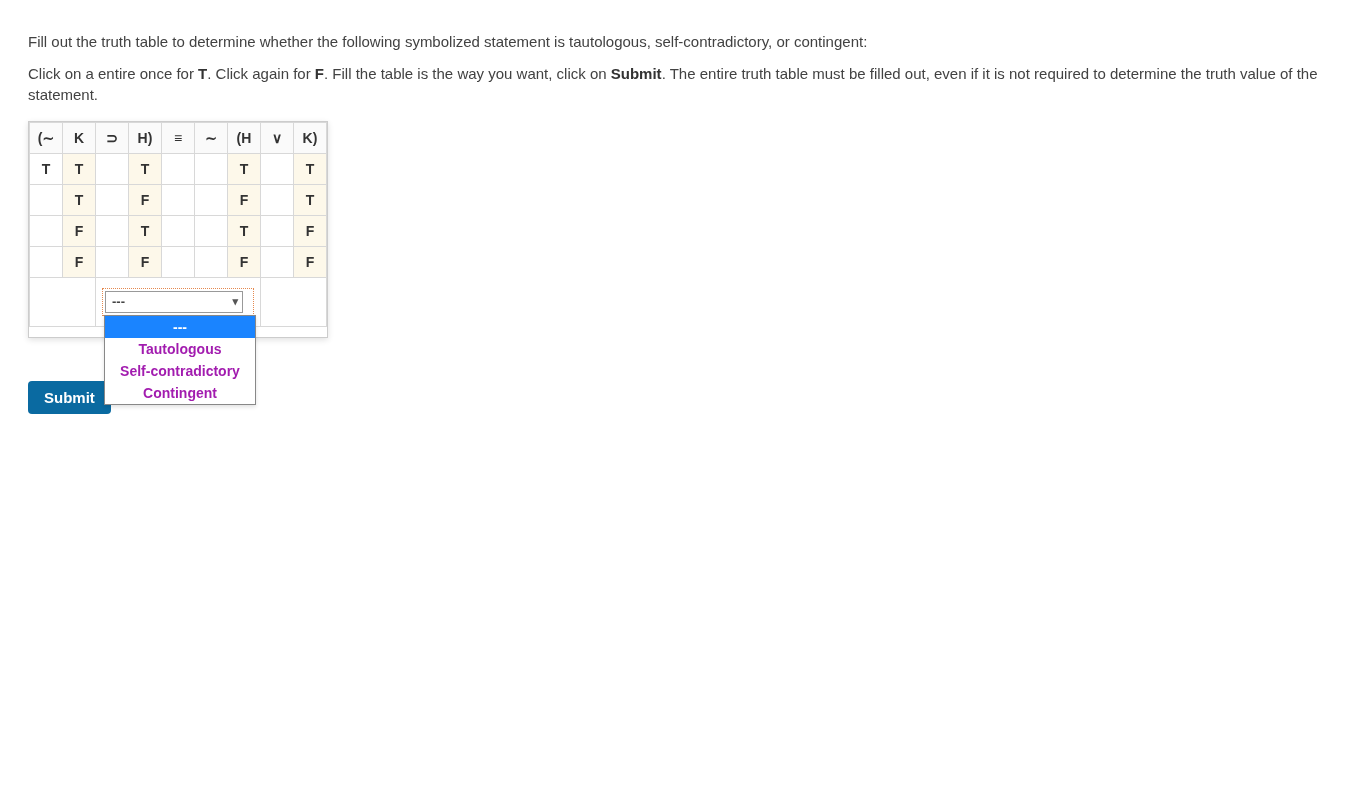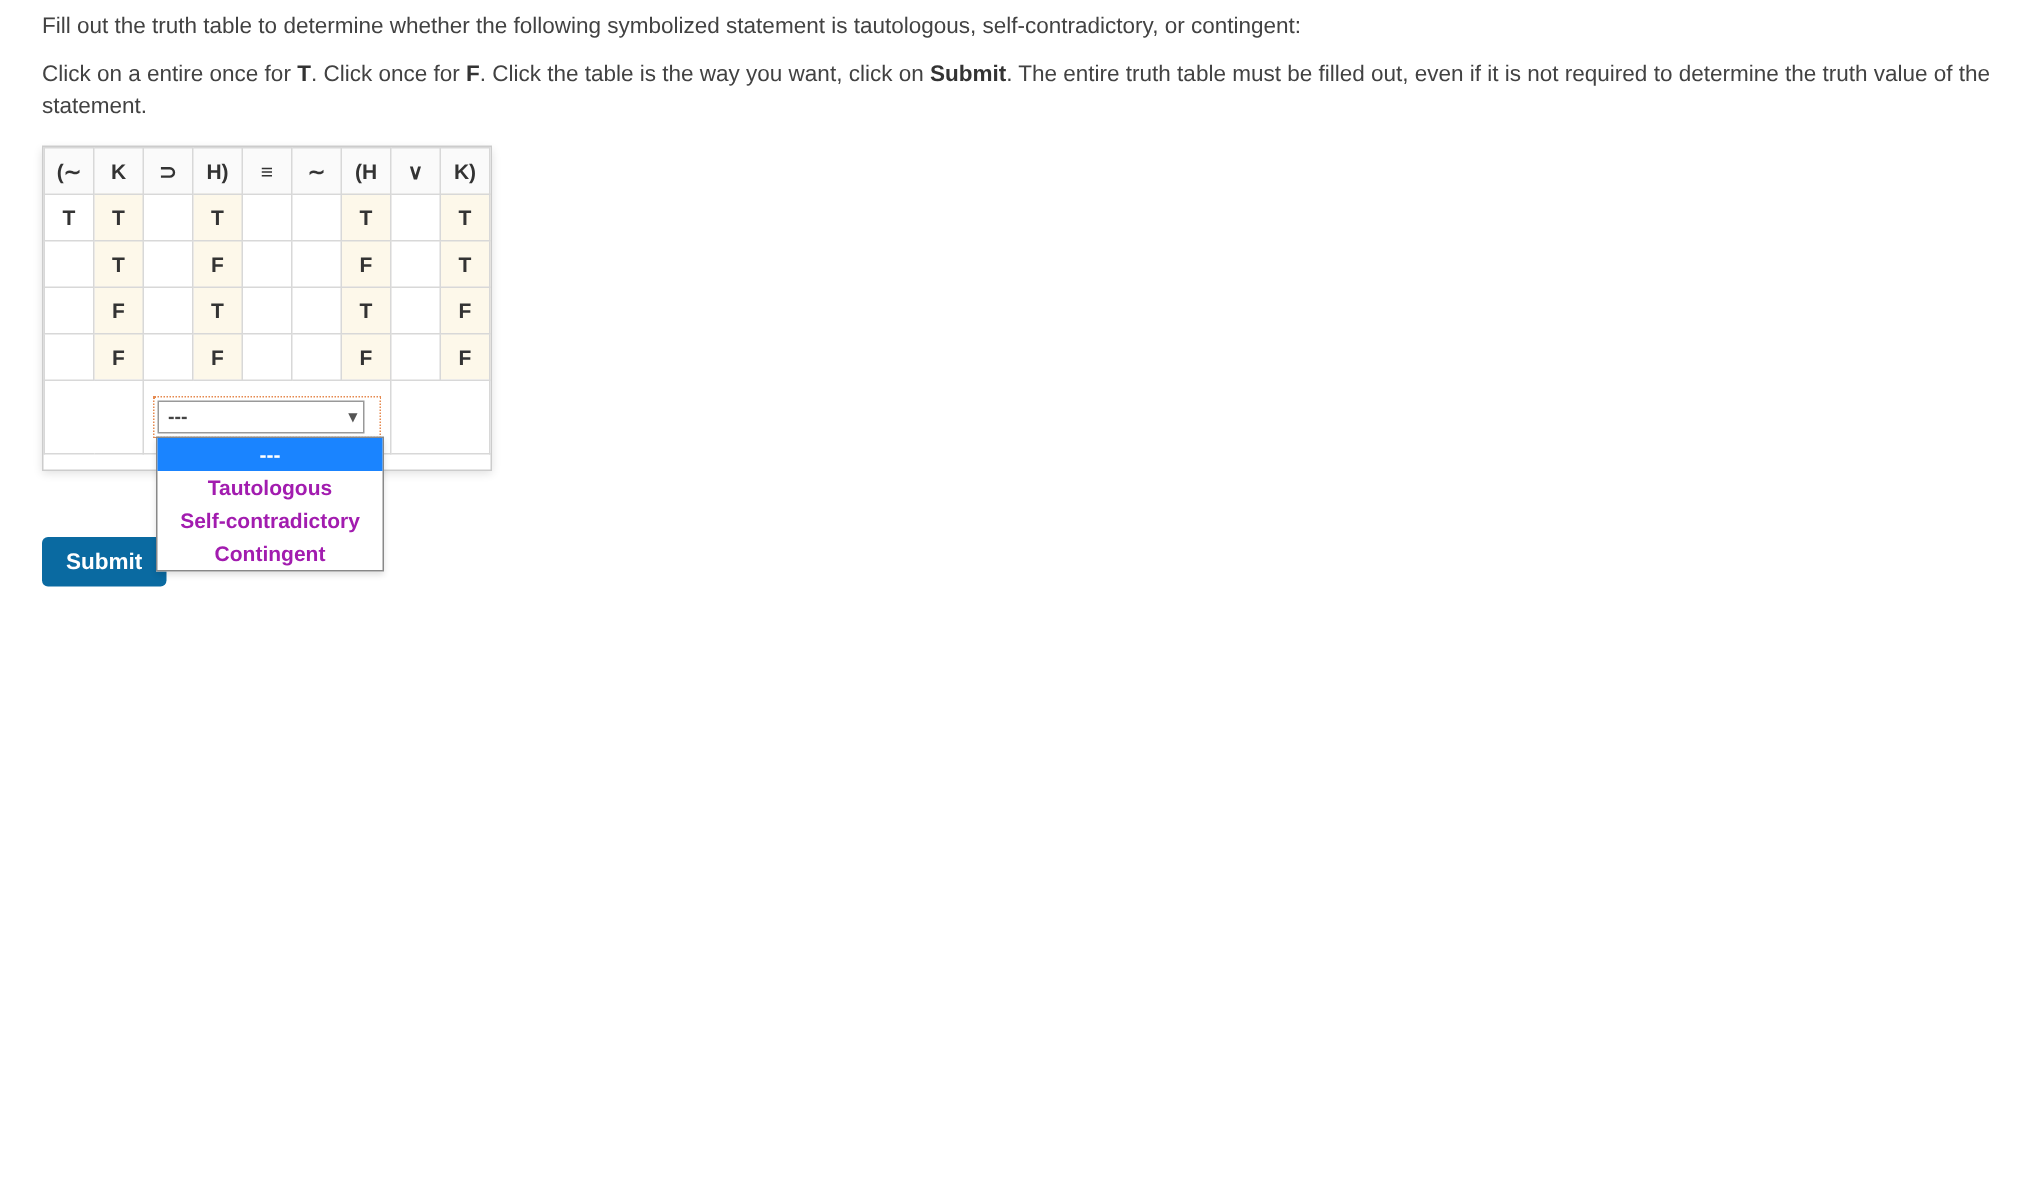--- a/index.html
+++ b/index.html
@@ -4,21 +4,21 @@
 <style>
   html, body {
     margin: 0;
     padding: 0;
     font-family: "Segoe UI", Arial, sans-serif;
     font-size: 15px;
     color: #333;
     background: #fff;
   }
   .page {
-    padding: 4px 28px;
+    padding: 28px 28px;
   }
   .instructions p {
     margin: 4px 0 12px 0;
     line-height: 1.35;
     color: #424242;
   }
   .instructions strong {
     font-weight: 700;
     color: #333;
   }
@@ -133,21 +133,21 @@
   }
 </style>
 </head>
 <body>
 
 <div class="page">
 
   <div class="instructions">
     <p>Fill out the truth table to determine whether the following symbolized statement is tautologous, self-contradictory, or contingent:</p>
     <p>
-      <span>Click on a entire once for </span><strong>T</strong><span>. Click once for </span><strong>F</strong><span>. Click the table is the way you want, click on </span><strong>Submit</strong><span>. The entire truth table must be filled out, even if it is not required to determine the truth value of the statement.</span>
+      <span>Click on a entire once for </span><strong>T</strong><span>. Click again for </span><strong>F</strong><span>. Fill the table is the way you want, click on </span><strong>Submit</strong><span>. The entire truth table must be filled out, even if it is not required to determine the truth value of the statement.</span>
     </p>
   </div>
 
   <div class="table-wrap">
     <table class="truth">
       <thead>
         <tr id="header-row">
             <th>(∼</th>
             <th>K</th>
             <th>⊃</th>

